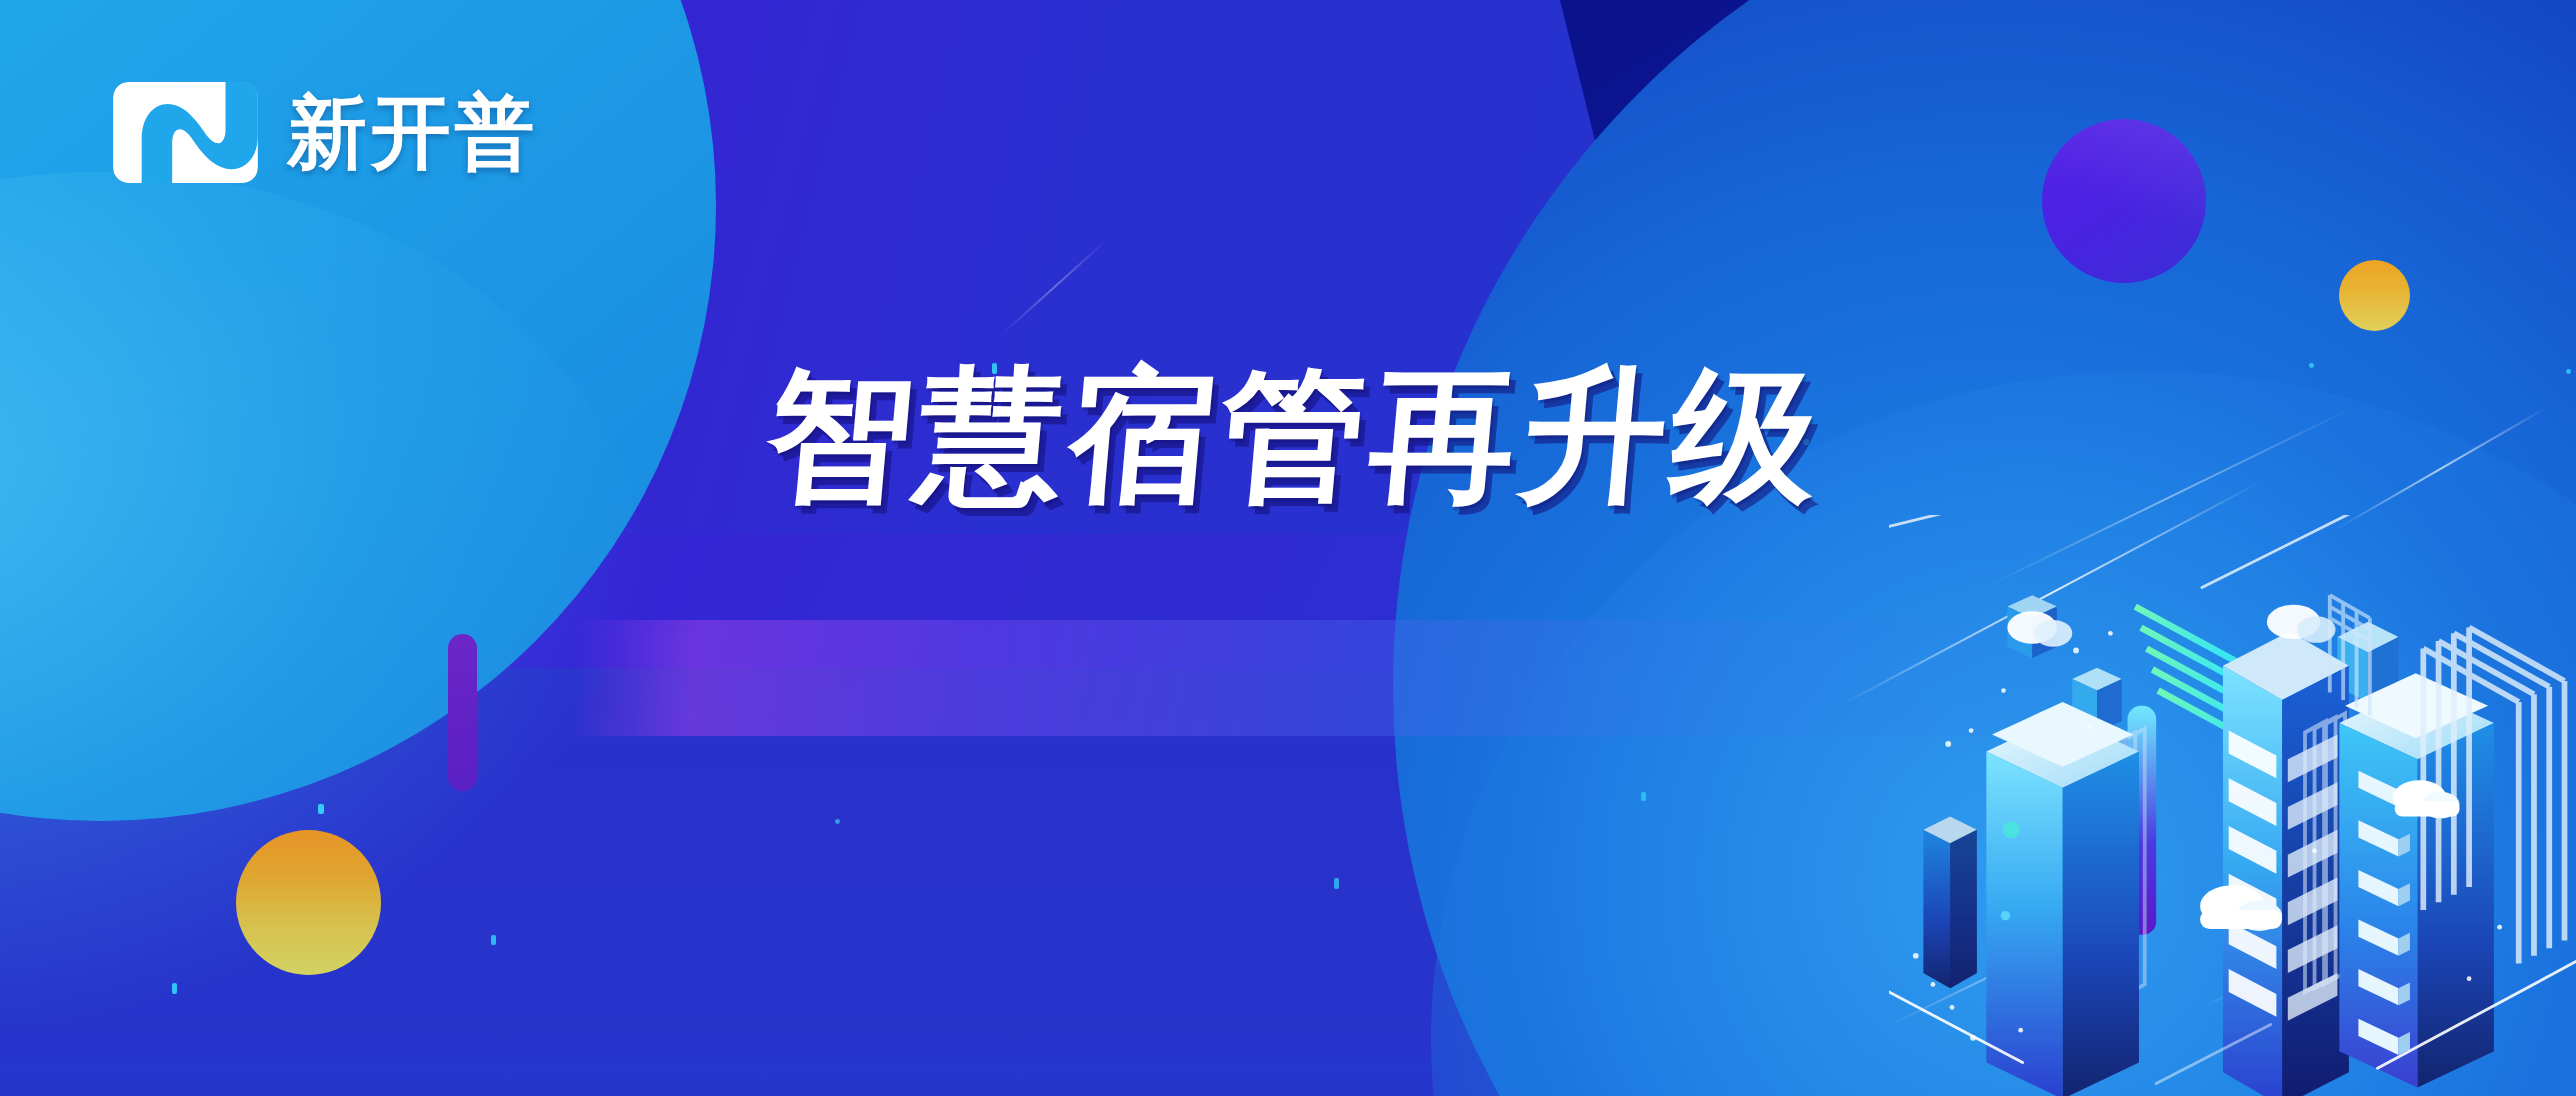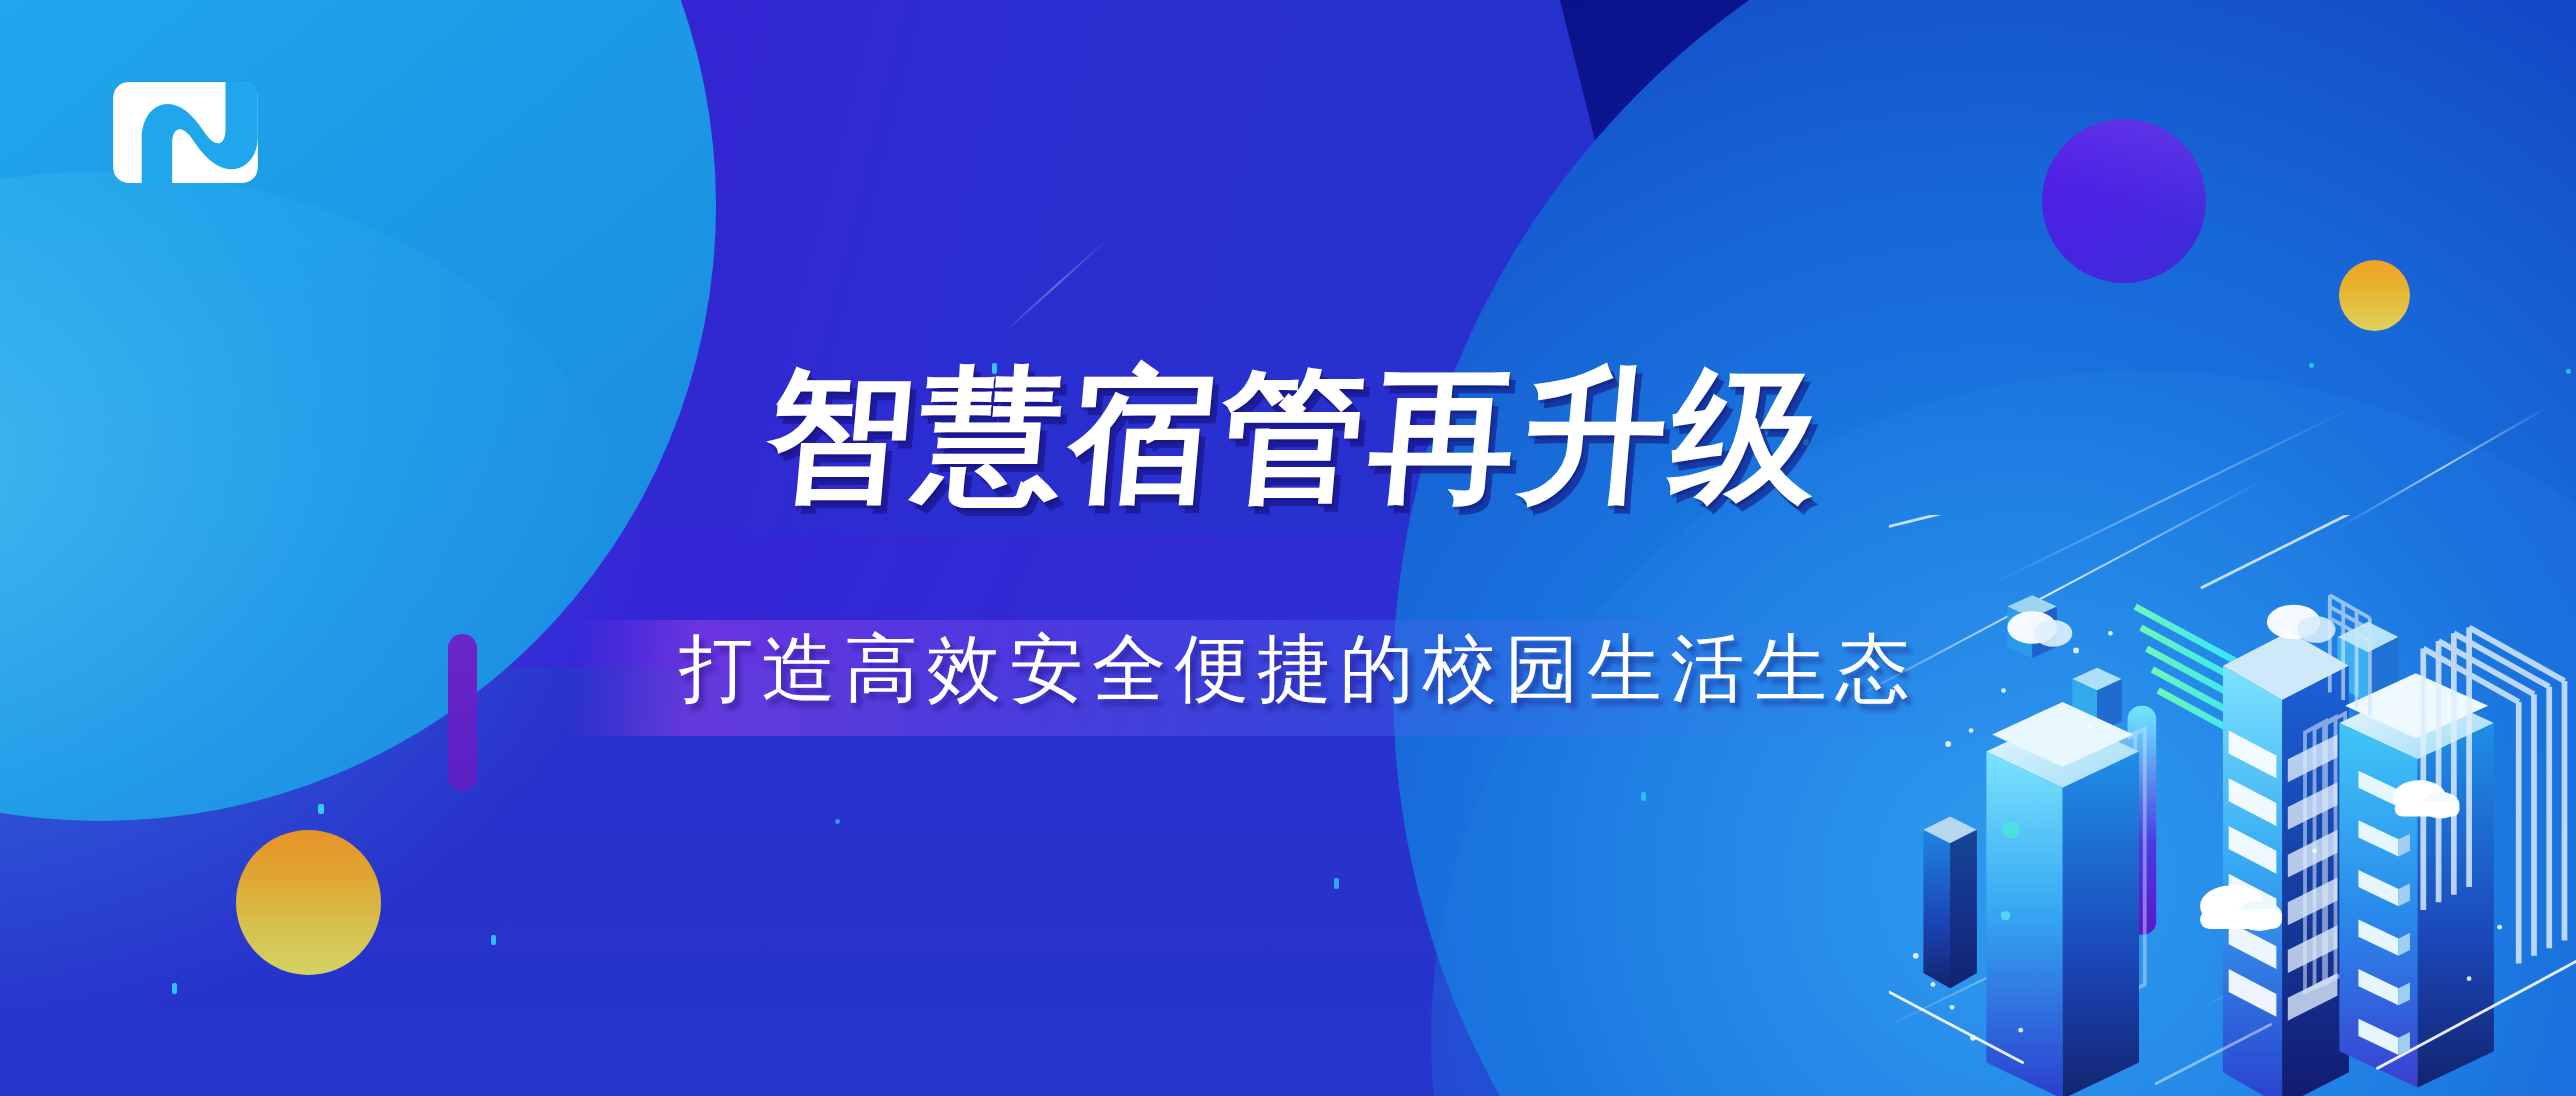--- a/index.html
+++ b/index.html
@@ -207,24 +207,24 @@
             <rect x="0" y="0" width="152" height="106" rx="16" ry="16"></rect>
           </clipPath>
         </defs>
         <g clip-path="url(#sq)">
           <rect x="0" y="0" width="152" height="106" rx="16" ry="16" fill="#ffffff"></rect>
 
           <path d="M30,106 L30,60 C30,26 56,14 76,30 C92,43 96,56 104,62 C112,68 118,62 118,50 L118,0 L152,0 L152,56 C152,90 124,100 104,84 C88,71 84,58 76,52 C68,46 62,52 62,64 L62,106 Z" fill="#20a6ea"></path>
         </g>
       </svg>
     </span>
+    <span class="logo-text">新开普</span>
   </div>
 
   <div id="headline">智慧宿管再升级</div>
-  <div id="subtitle">打造高效安全便捷的校园生活生态</div>
 
   <div id="city">
     <svg width="687" height="581" viewBox="0 0 720 609" xmlns="http://www.w3.org/2000/svg">
       <defs>
         <linearGradient id="gTowerA" x1="0" y1="0" x2="0" y2="1">
           <stop offset="0%" stop-color="#3fc7f7"></stop>
           <stop offset="55%" stop-color="#2a86ea"></stop>
           <stop offset="100%" stop-color="#3a3fd0"></stop>
         </linearGradient>
         <linearGradient id="gTowerB" x1="0" y1="0" x2="0" y2="1">

